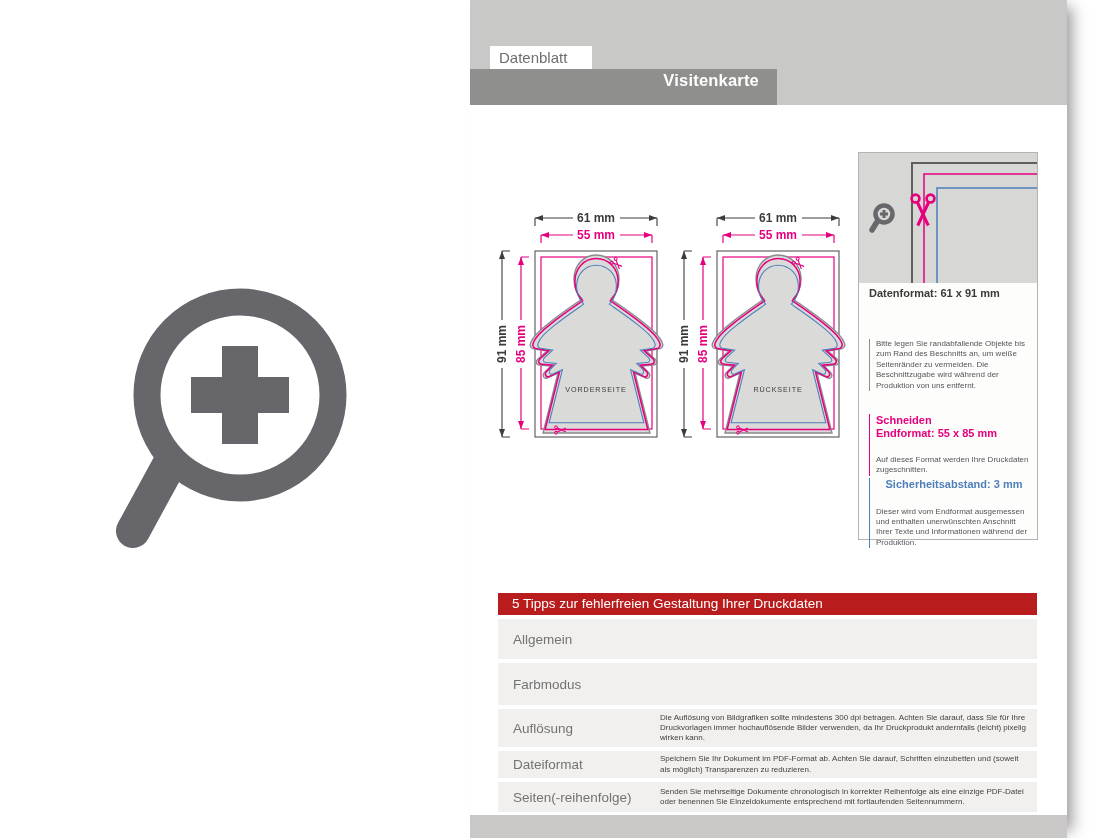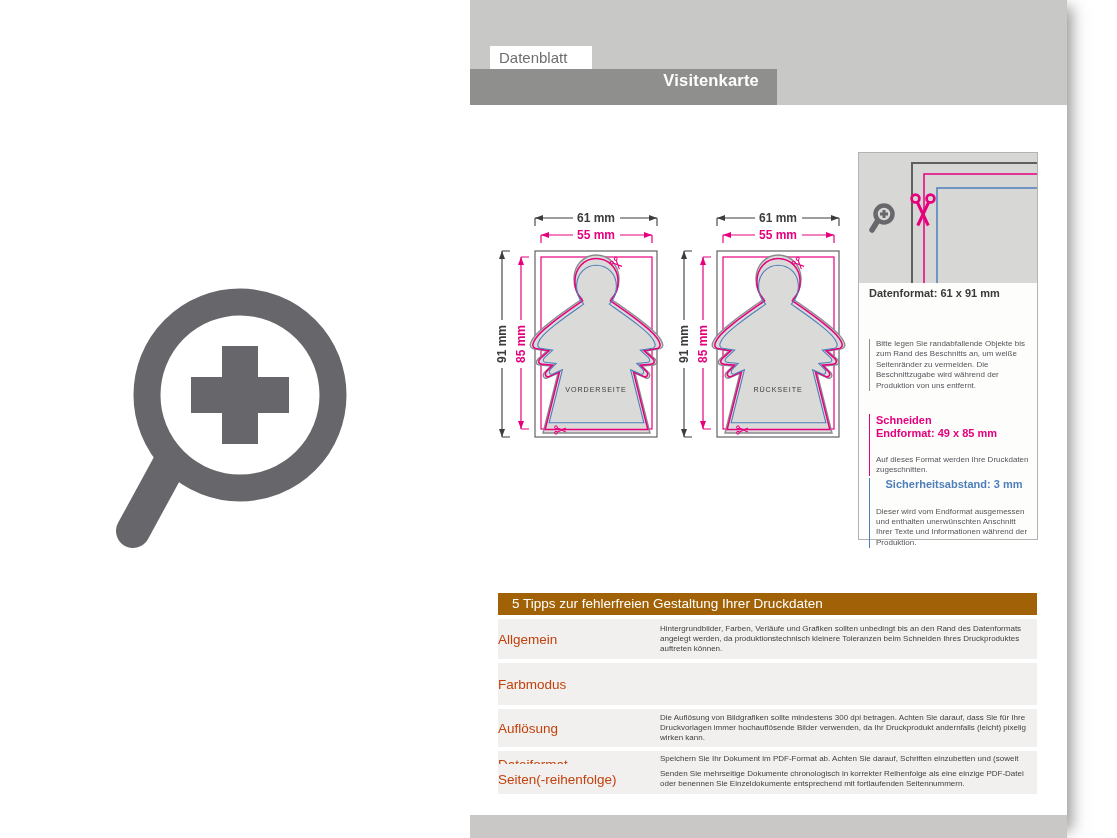--- a/index.html
+++ b/index.html
@@ -39,24 +39,24 @@
   .ip-p { position:absolute; left:10px; width:163px; font-size:8px; line-height:10.4px; color:#55555a; }
   .ip-block { position:absolute; left:10px; width:163px; padding-left:6px; }
   .ip-block .bh { font-size:11px; font-weight:bold; line-height:12.5px; }
   .ip-block .bp { font-size:8px; line-height:10.4px; color:#55555a; margin-top:16px; }
   .bl-gray { border-left:1.5px solid #8f8f8d; }
   .bl-mag  { border-left:1.5px solid #e6007e; }
   .bl-blue { border-left:1.5px solid #4e7fba; }
   .c-mag { color:#e6007e; } .c-blue { color:#4e7fba;text-align:center; }
 
   
-  .tips-header { position:absolute; left:28px; top:593px; width:539px; height:22px; background:#a16207;
+  .tips-header { position:absolute; left:28px; top:593px; width:539px; height:22px; background:#b91c1c;
                  color:#ffffff; font-size:13.5px; line-height:22px; padding-left:14px; }
   .tip-row { position:absolute; left:28px; width:539px; background:#f1f0ee; display:flex; align-items:center; }
-  .tip-label { width:162px; font-size:13.5px; color:#c2410c; flex:none; }
+  .tip-label { width:162px; padding-left:15px; font-size:13.5px; color:#737373; flex:none; }
   .tip-text { flex:1; font-size:8px; line-height:10.3px; color:#3f3f3d; padding-right:10px; }
 </style>
 </head>
 <body>
 
 <div class="stage">
 
   <svg class="big-magnifier" width="270" height="290" viewBox="0 0 270 290">
     <circle cx="140" cy="127" r="93" fill="none" stroke="#67676b" stroke-width="27"></circle>
     <path d="M140 78 V176 M91 127 H189" stroke="#67676b" stroke-width="36"></path>
@@ -197,45 +197,44 @@
         <g transform="translate(64,62) scale(1.5)" stroke="#e6007e">
             <use href="#scissors"></use>
           </g>
       </svg>
 
       <div class="ip-h" style="top:134px">Datenformat: 61 x 91 mm</div>
       <div class="ip-p bl-gray" style="top:186px; padding-left:6px">Bitte legen Sie randabfallende Objekte bis zum Rand des Beschnitts an, um weiße Seitenränder zu vermeiden. Die Beschnittzugabe wird während der Produktion von uns entfernt.</div>
 
       <div class="ip-block bl-mag" style="top:261px">
         <div class="bh c-mag">Schneiden</div>
-        <div class="bh c-mag">Endformat: 49 x 85 mm</div>
+        <div class="bh c-mag">Endformat: 55 x 85 mm</div>
         <div class="bp">Auf dieses Format werden Ihre Druckdaten zugeschnitten.</div>
       </div>
 
       <div class="ip-block bl-blue" style="top:325px">
         <div class="bh c-blue">Sicherheitsabstand: 3 mm</div>
         <div class="bp">Dieser wird vom Endformat ausgemessen und enthalten unerwünschten Anschnitt Ihrer Texte und Informationen während der Produktion.</div>
       </div>
     </div>
 
     <div class="tips-header">5 Tipps zur fehlerfreien Gestaltung Ihrer Druckdaten</div>
 
     <div class="tip-row" style="top:619px; height:40px">
       <div class="tip-label">Allgemein</div>
-      <div class="tip-text">Hintergrundbilder, Farben, Verläufe und Grafiken sollten unbedingt bis an den Rand des Datenformats angelegt werden, da produktionstechnisch kleinere Toleranzen beim Schneiden Ihres Druckproduktes auftreten können.</div>
     </div>
     <div class="tip-row" style="top:663px; height:42px">
       <div class="tip-label">Farbmodus</div>
     </div>
     <div class="tip-row" style="top:709px; height:38px">
       <div class="tip-label">Auflösung</div>
       <div class="tip-text">Die Auflösung von Bildgrafiken sollte mindestens 300 dpi betragen. Achten Sie darauf, dass Sie für Ihre Druckvorlagen immer hochauflösende Bilder verwenden, da Ihr Druckprodukt andernfalls (leicht) pixelig wirken kann.</div>
     </div>
     <div class="tip-row" style="top:751px; height:27px">
       <div class="tip-label">Dateiformat</div>
       <div class="tip-text">Speichern Sie Ihr Dokument im PDF-Format ab. Achten Sie darauf, Schriften einzubetten und (soweit als möglich) Transparenzen zu reduzieren.</div>
     </div>
-    <div class="tip-row" style="top:764px; height:30px">
+    <div class="tip-row" style="top:782px; height:30px">
       <div class="tip-label">Seiten(-reihenfolge)</div>
       <div class="tip-text">Senden Sie mehrseitige Dokumente chronologisch in korrekter Reihenfolge als eine einzige PDF-Datei oder benennen Sie Einzeldokumente entsprechend mit fortlaufenden Seitennummern.</div>
     </div>
   </div>
 </div>
 
 </body></html>

